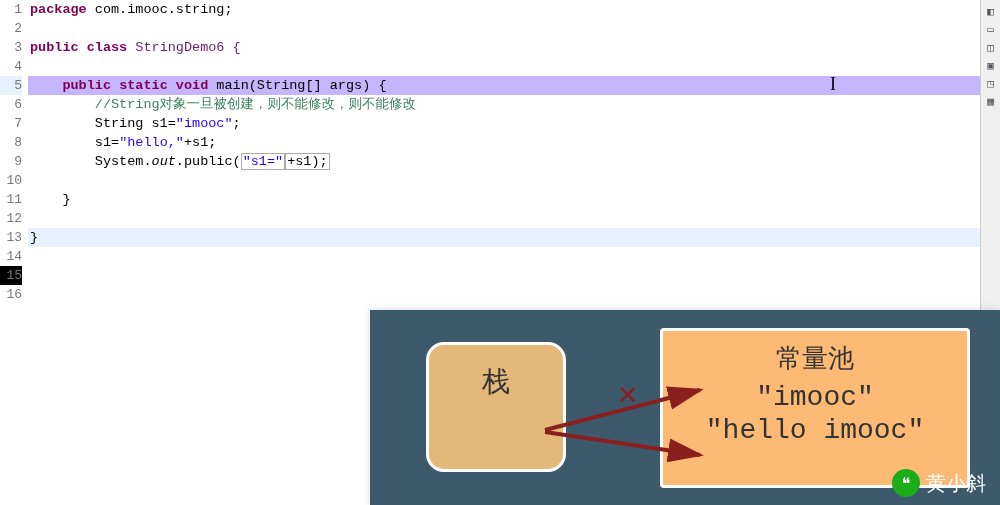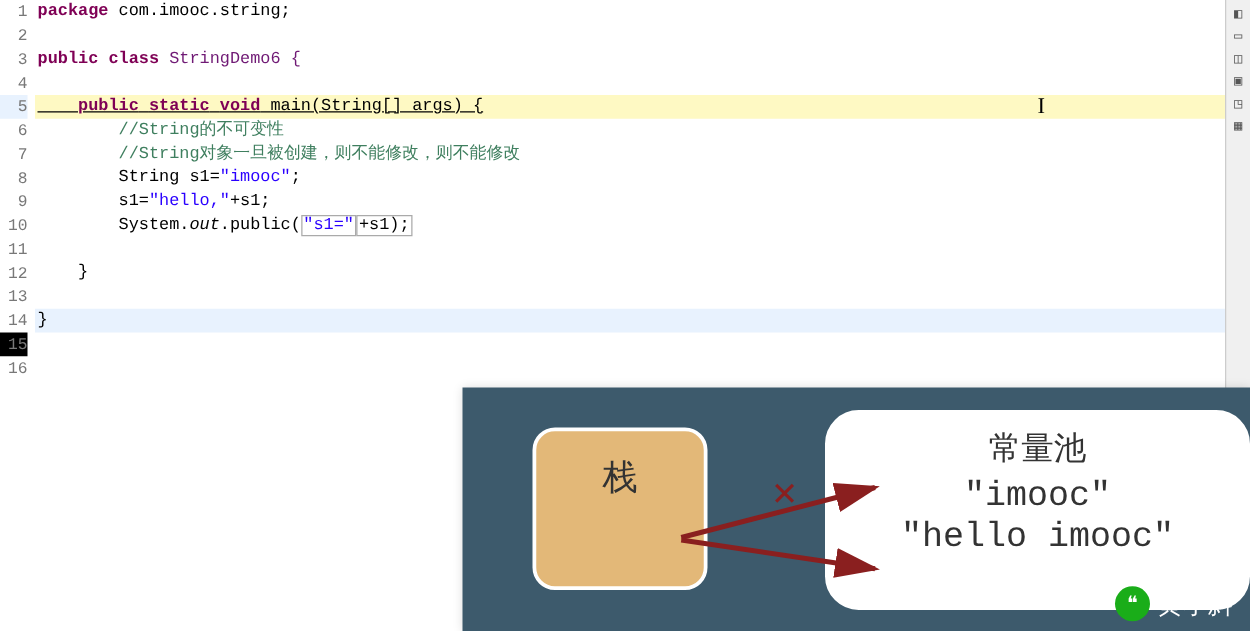--- a/index.html
+++ b/index.html
@@ -39,21 +39,21 @@
     line-height: 19px;
     white-space: pre;
     padding-left: 2px;
   }
   .kw { color: #7f0055; font-weight: bold; }
   .pkg-name { color: #000; }
   .cls { color: #701a75; }
   .comment { color: #3f7f5f; }
   .str { color: #2a00ff; }
   .ital { font-style: italic; }
-  .highlight-line { background: #fef9c3; text-decoration: underline; }
+  .highlight-line { background: #c4b5fd; }
   .last-highlight { background: #e8f2fe; }
   .boxed { border: 1px solid #aaa; padding: 0 1px; }
   .iconbar {
     position: absolute;
     right: 0;
     top: 0;
     width: 20px;
     height: 330px;
     background: #f0f0f0;
     border-left: 1px solid #ccc;
@@ -101,25 +101,25 @@
     border-radius: 18px;
     text-align: center;
     color: #333;
   }
   .stack-box .title { font-size: 28px; margin-top: 18px; font-family: 'Microsoft YaHei', sans-serif; }
   .stack-box .var { font-size: 30px; margin-top: 10px; font-weight: bold; }
   .pool-box {
     position: absolute;
     left: 290px;
     top: 18px;
-    width: 340px;
+    width: 310px;
     height: 160px;
-    background: #ffffff;
+    background: #fdba74;
     border: 3px solid #fff;
-    border-radius: 27px;
+    border-radius: 4px;
     text-align: center;
     color: #333;
   }
   .pool-box .title { font-size: 26px; margin-top: 10px; font-family: 'Microsoft YaHei', sans-serif; }
   .pool-box .val1 { font-size: 28px; margin-top: 6px; }
   .pool-box .val2 { font-size: 28px; margin-top: 2px; }
   svg.arrows {
     position: absolute;
     left: 0; top: 0;
     width: 630px;
@@ -178,21 +178,20 @@
     <div>14</div>
     <div style="background:#000000;">15</div>
     <div>16</div>
   </div>
   <div class="code">
     <div class="line"><span class="kw">package</span><span class="pkg-name"> com.imooc.string;</span></div>
     <div class="line"></div>
     <div class="line"><span class="kw">public</span> <span class="kw">class</span><span class="cls"> StringDemo6 {</span></div>
     <div class="line"></div>
     <div class="line highlight-line">    <span class="kw">public</span> <span class="kw">static</span> <span class="kw">void</span><span> main(String[] args) {</span></div>
-    <div class="line"><span class="comment">        //String的不可变性</span></div>
     <div class="line"><span class="comment">        //String对象一旦被创建，则不能修改，则不能修改</span></div>
     <div class="line"><span>        String s1=</span><span class="str">"imooc"</span><span>;</span></div>
     <div class="line"><span>        s1=</span><span class="str">"hello,"</span><span>+s1;</span></div>
     <div class="line"><span>        System.</span><span class="ital">out</span><span>.public(</span><span class="str boxed">"s1="</span><span class="boxed">+s1);</span></div>
     <div class="line"></div>
     <div class="line"><span>    }</span></div>
     <div class="line"></div>
     <div class="line last-highlight"><span>}</span></div>
     <div class="line"></div>
   </div>

